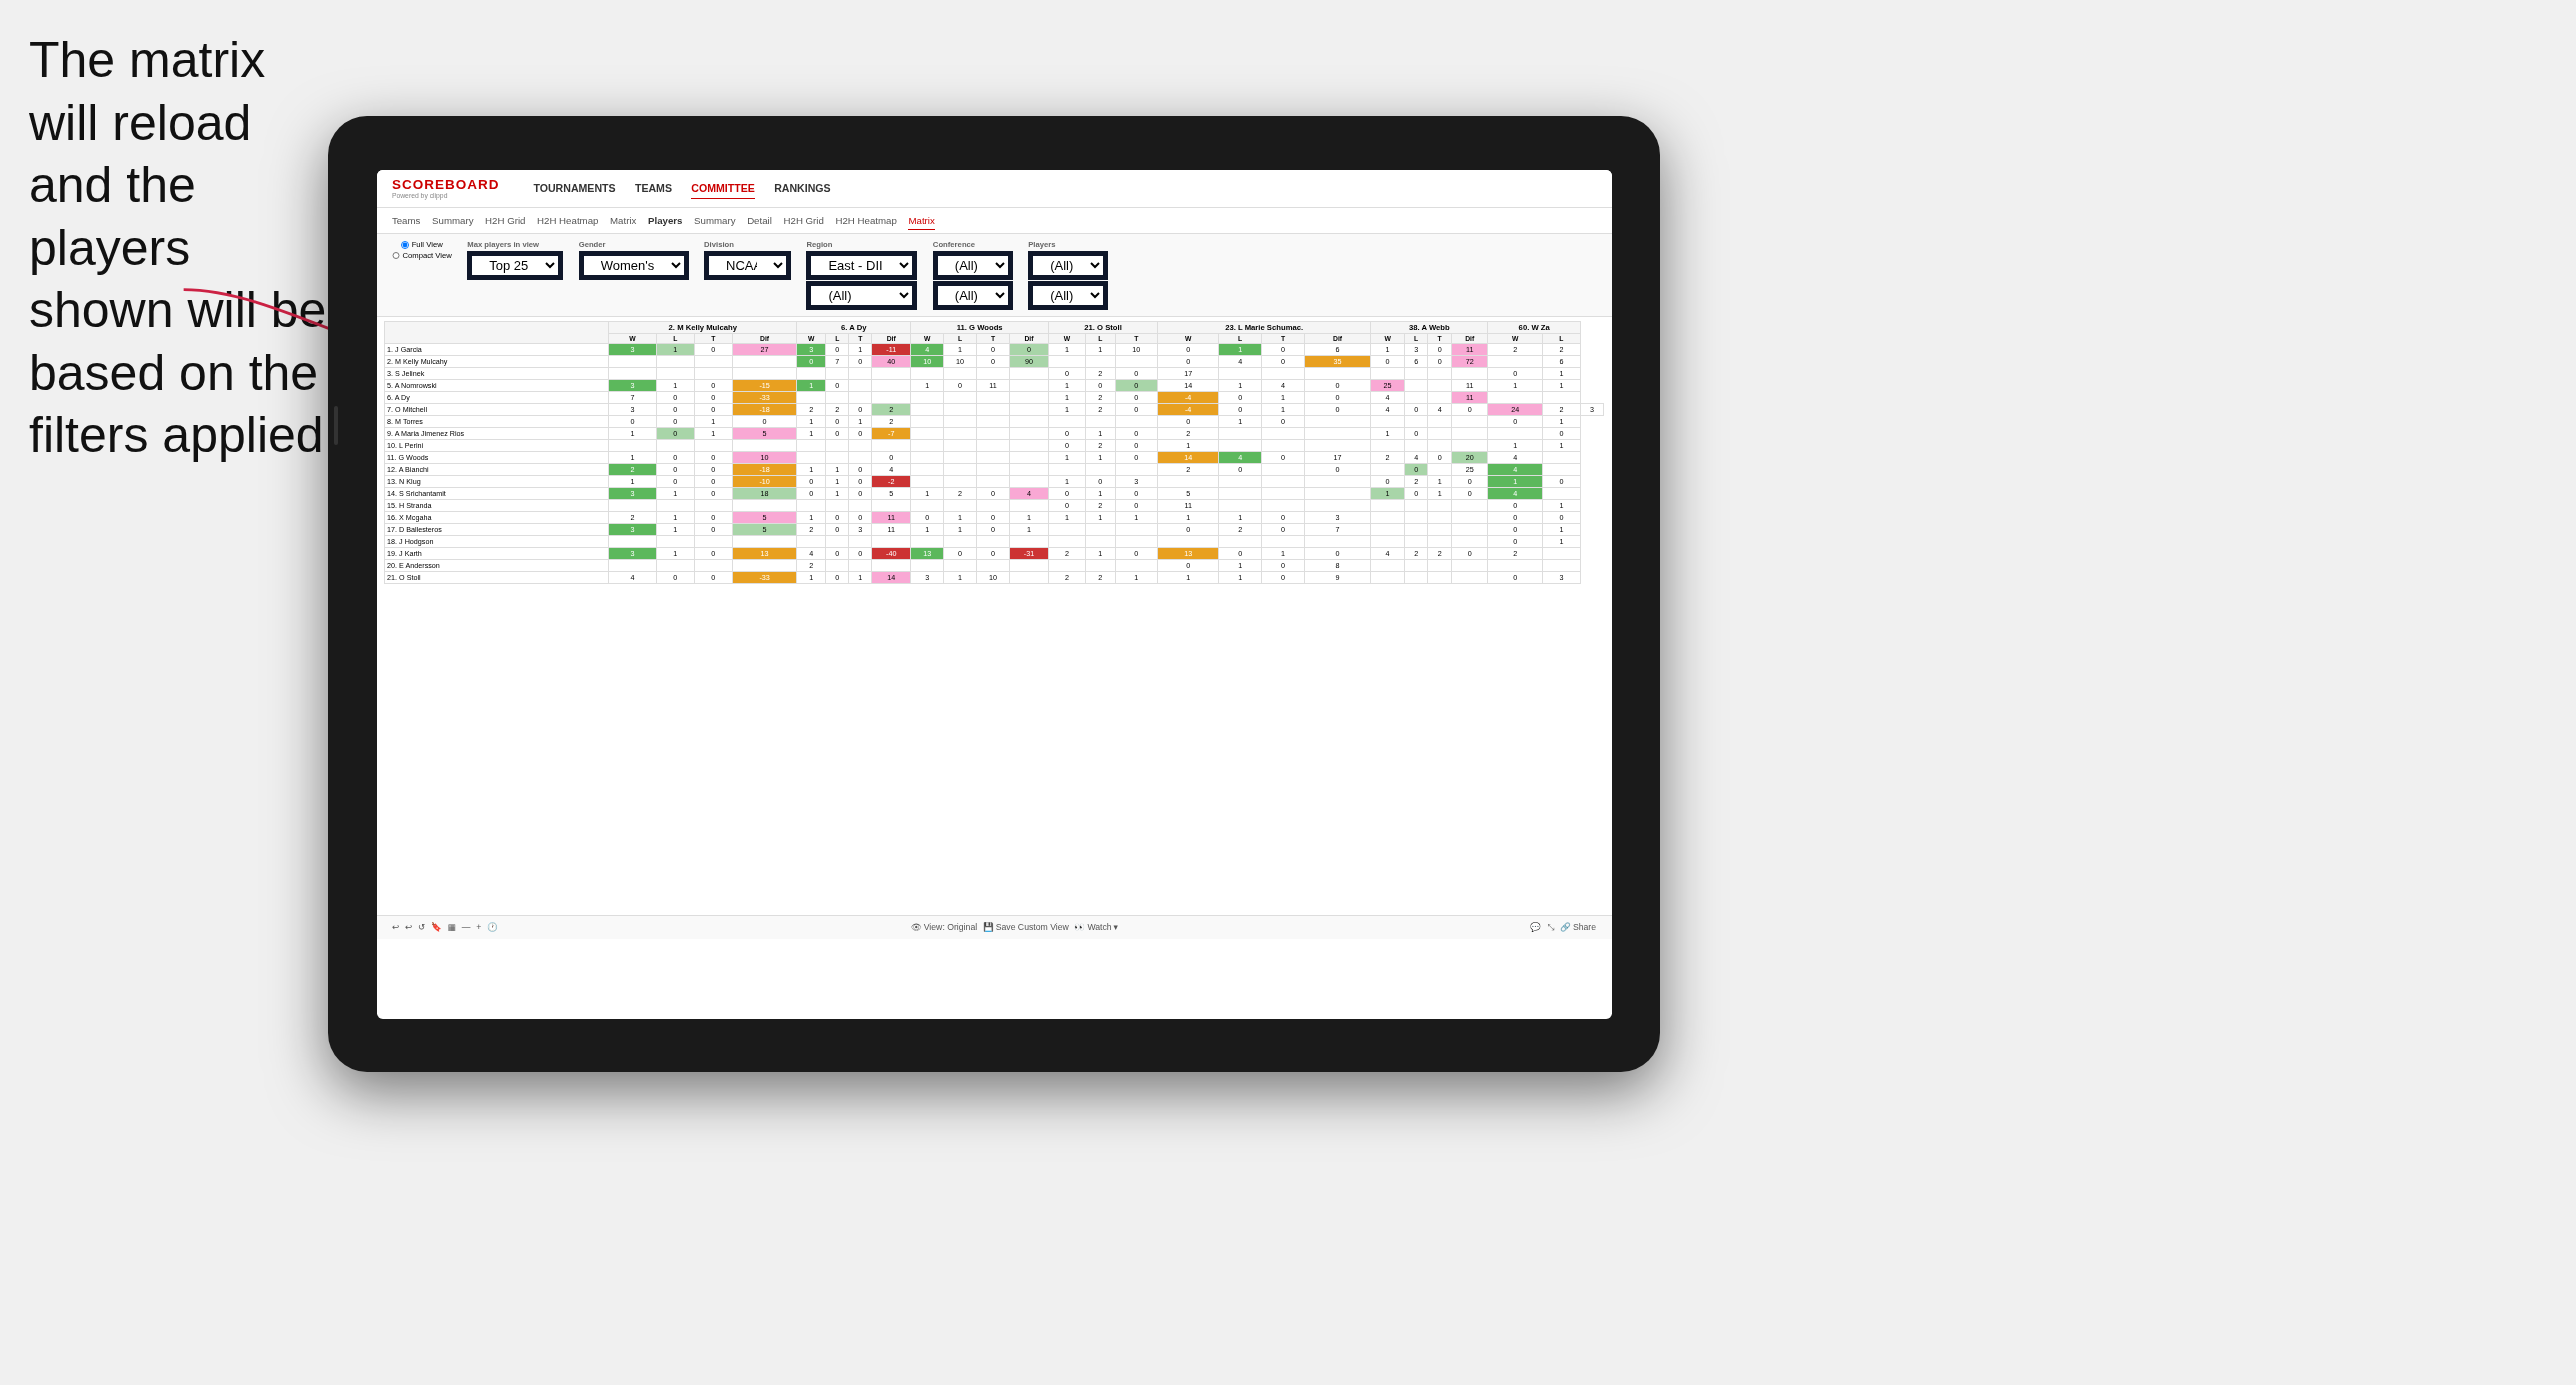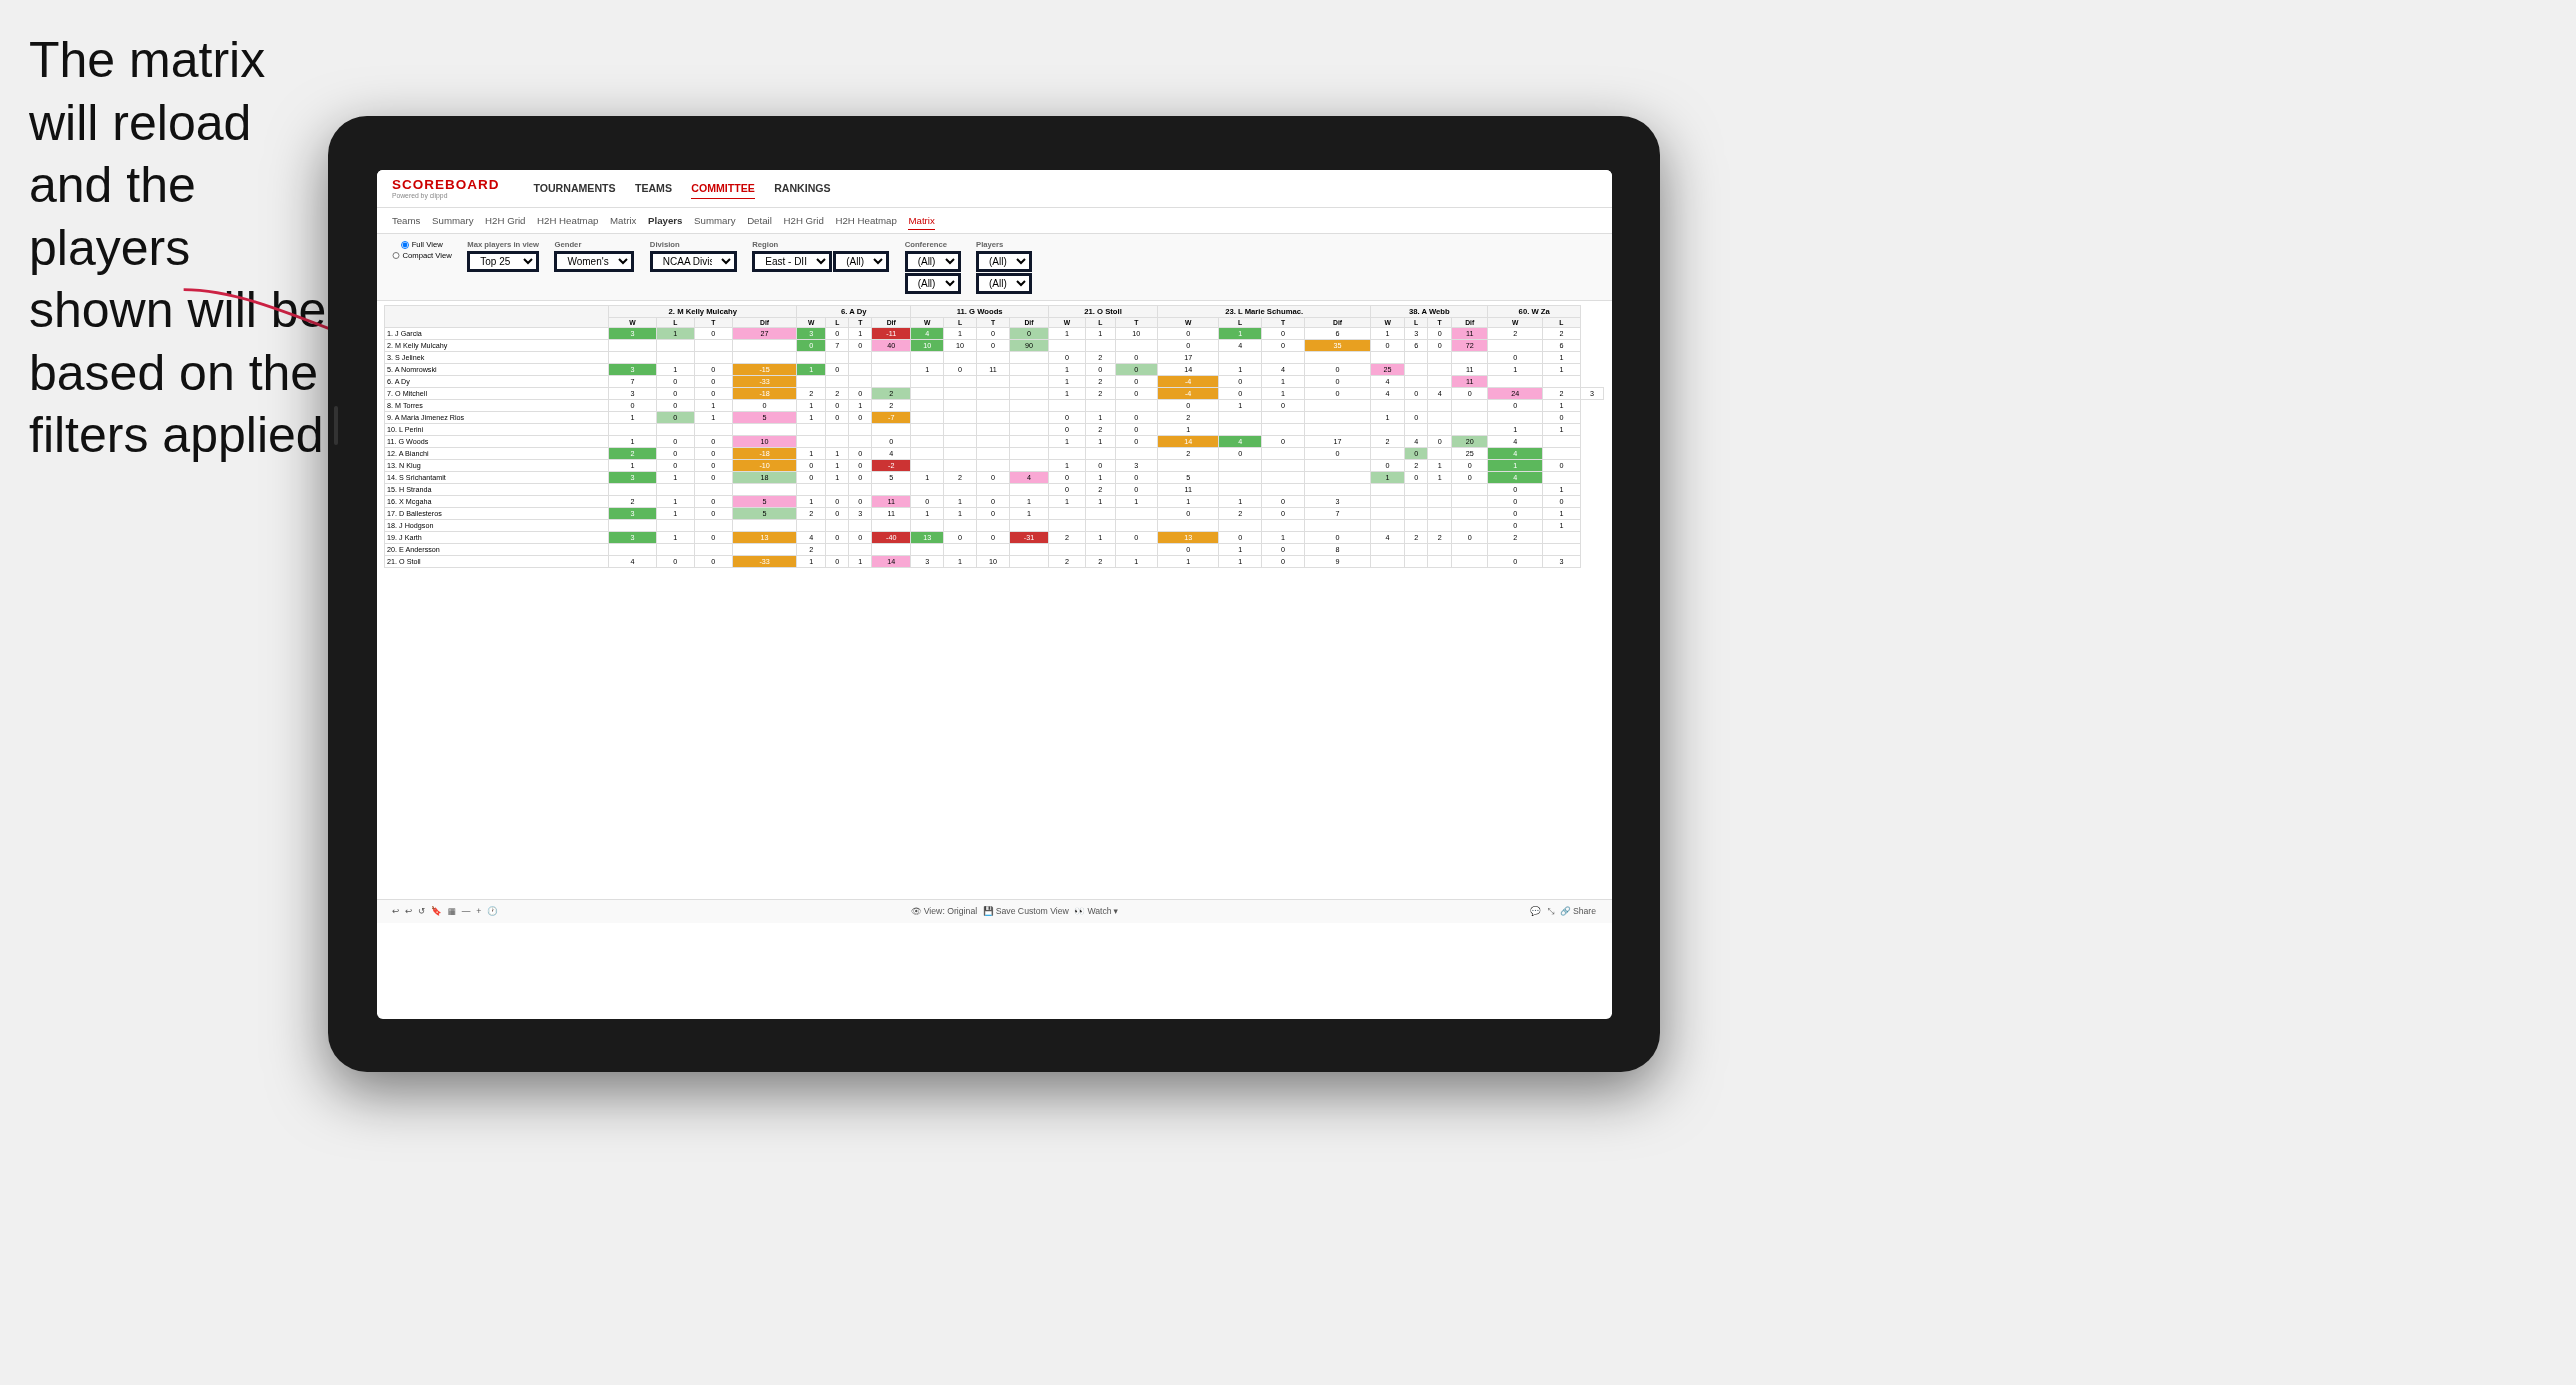--- a/index.html
+++ b/index.html
@@ -130,23 +130,23 @@
       gap: 1.9px;
     }
 
     .filter-label {
       font-size: 7.7px;
       color: #666;
       font-weight: 600;
     }
 
     .filter-select {
-      font-size: 10px;
-      border: 3px solid #0f172a;
-      padding: 1px 6px;
+      font-size: 13px;
+      border: 5px solid #0f172a;
+      padding: 1px 13px;
       background: #fff;
     }
 
     .view-toggle {
       display: flex;
       flex-direction: column;
       gap: 1.9px;
     }
 
     .view-radio {
@@ -313,21 +313,21 @@
         </select>
       </div>
       <div class="filter-group">
         <span class="filter-label">Division</span>
         <select class="filter-select" style="width:87px;">
           <option>NCAA Division II</option>
         </select>
       </div>
       <div class="filter-group">
         <span class="filter-label">Region</span>
-        <div style="display:flex; gap:1px;">
+        <div style="display:flex; flex-direction:column; gap:1px;">
           <select class="filter-select">
             <option>East - DII</option>
           </select>
           <select class="filter-select">
             <option>(All)</option>
           </select>
         </div>
       </div>
       <div class="filter-group">
         <span class="filter-label">Conference</span>

